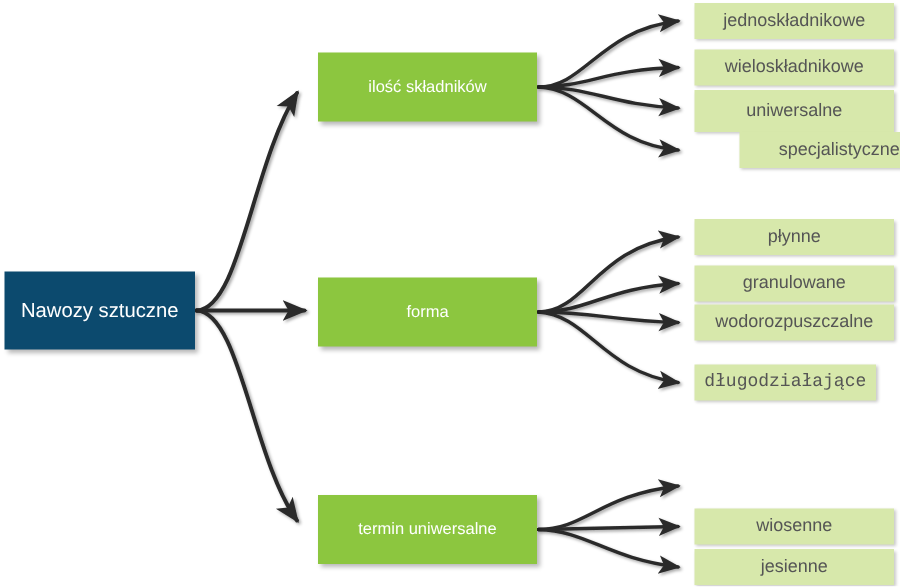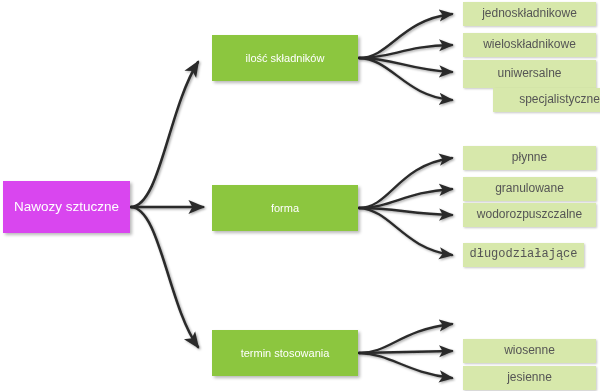--- a/index.html
+++ b/index.html
@@ -27,21 +27,21 @@
     position: absolute;
     display: flex;
     align-items: center;
     justify-content: center;
     box-sizing: border-box;
     text-align: center;
     line-height: 1.15;
     white-space: nowrap;
   }
   .node-root {
-    background: #d946ef;
+    background: #0c4a6e;
     color: #ffffff;
     font-size: 13.5px;
     box-shadow: 2px 2px 3px rgba(0,0,0,0.28);
   }
   .node-mid {
     background: #8cc63f;
     color: #ffffff;
     font-size: 11px;
     box-shadow: 2px 2px 3px rgba(0,0,0,0.28);
   }
@@ -124,21 +124,21 @@
     <span>granulowane</span>
   </div>
   <div class="node node-leaf" style="left:463px; top:203px; width:133px; height:24px;">
     <span>wodorozpuszczalne</span>
   </div>
   <div class="node node-leaf" style="left:463px; top:243px; width:121px; height:24px;font-family:Liberation Mono, monospace;">
     <span>długodziałające</span>
   </div>
 
   <div class="node node-mid" style="left:212px; top:330px; width:146px; height:46px;">
-    <span>termin stosowania</span>
+    <span>termin uniwersalne</span>
   </div>
   <div class="node node-leaf" style="left:463px; top:339px; width:133px; height:24px;">
     <span>wiosenne</span>
   </div>
   <div class="node node-leaf" style="left:463px; top:366px; width:133px; height:24px;">
     <span>jesienne</span>
   </div>
 
 </div>
 

